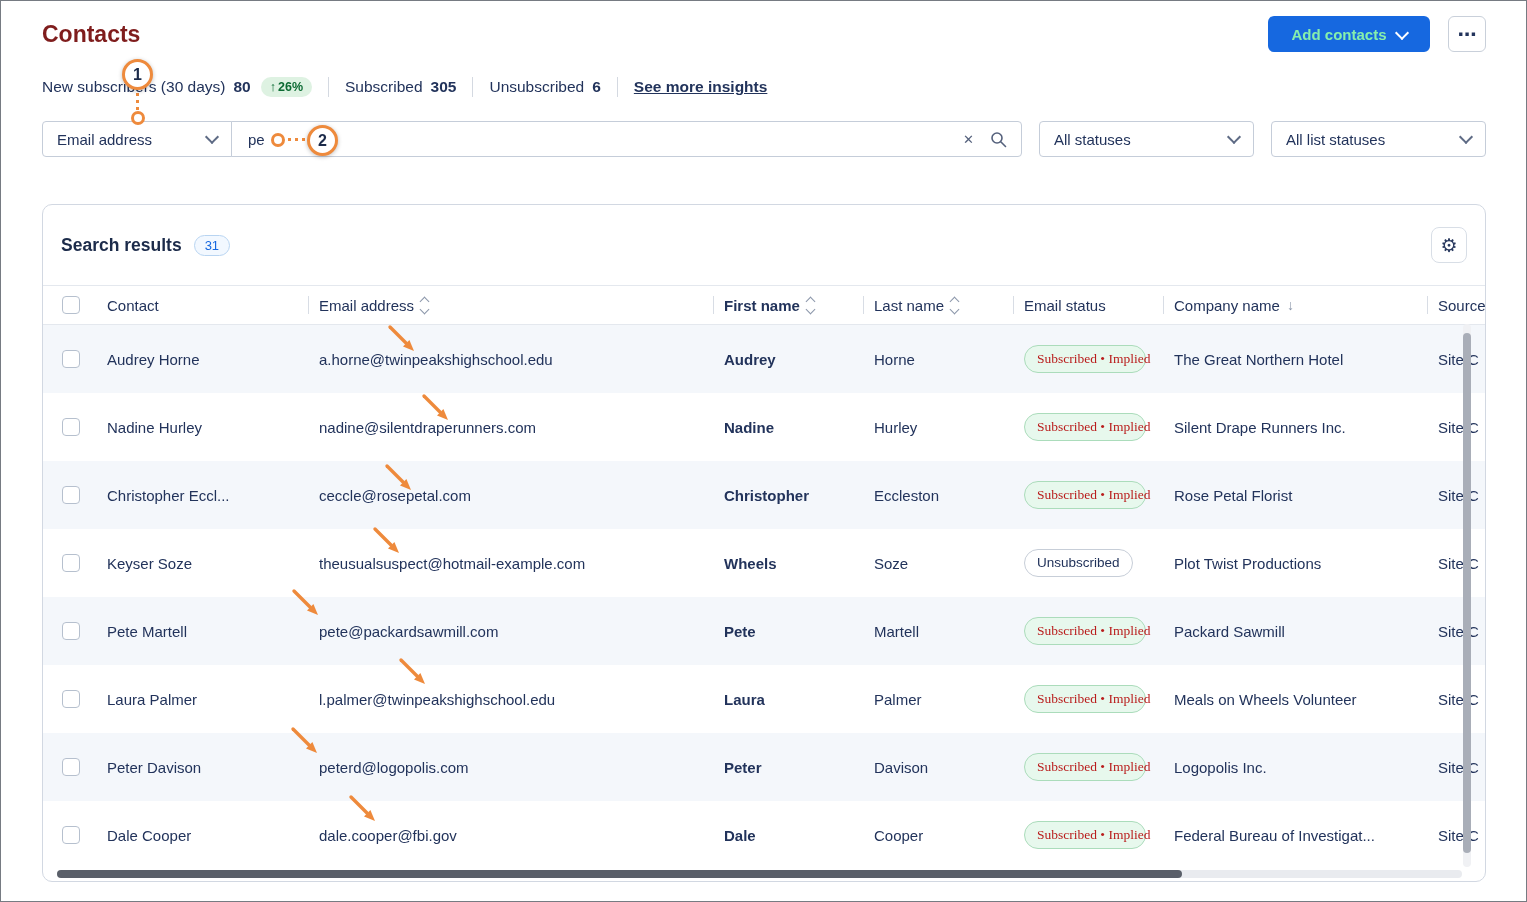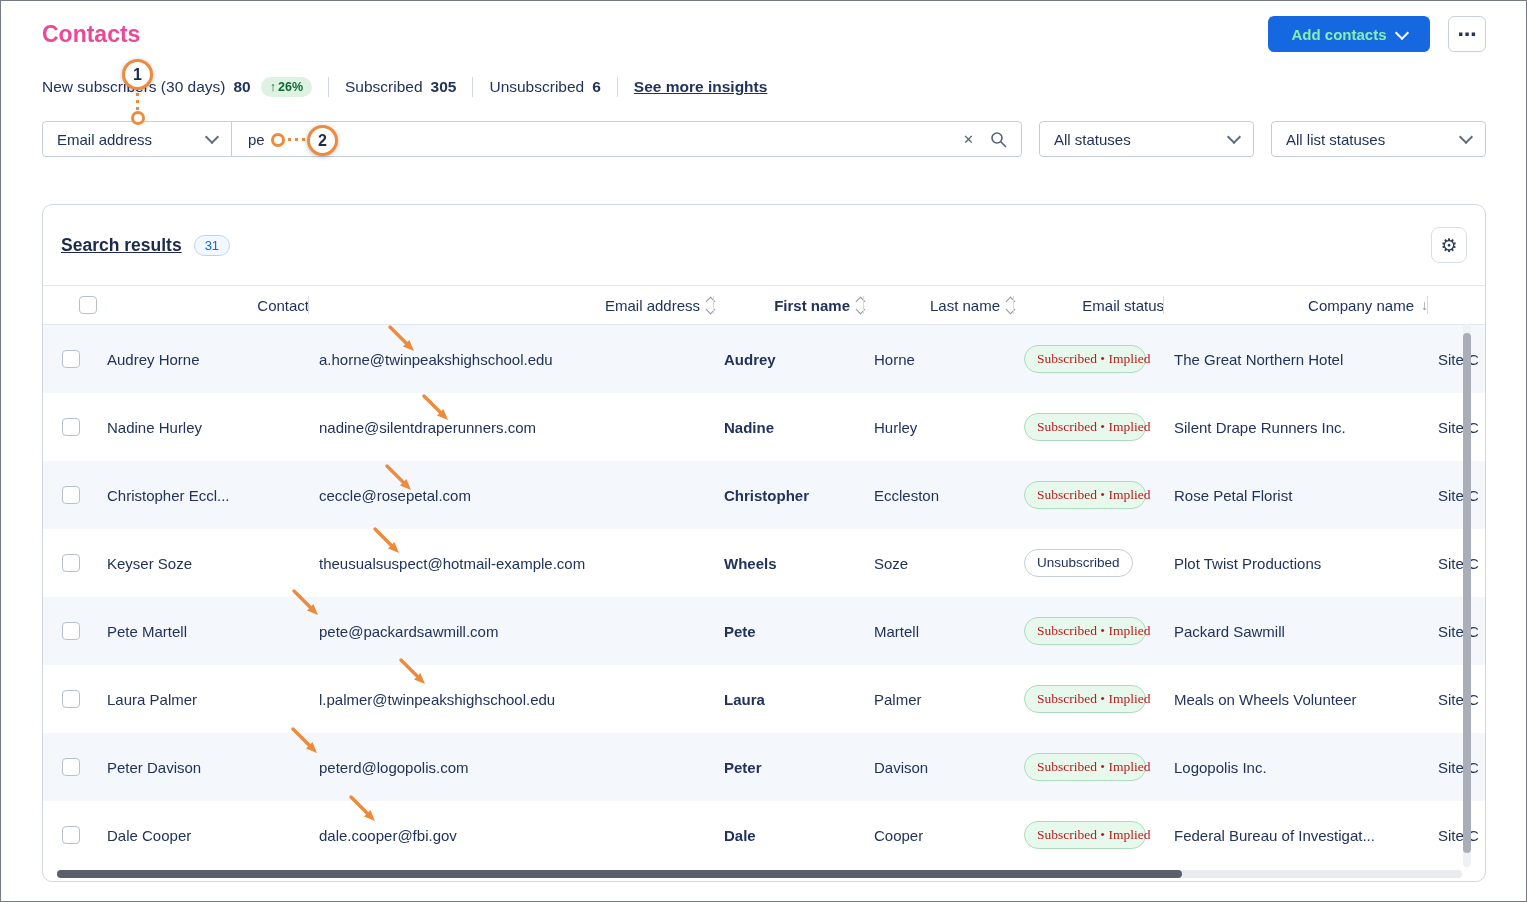--- a/index.html
+++ b/index.html
@@ -2,21 +2,21 @@
 <html><head>
 <meta charset="utf-8">
 <style>
   html,body{margin:0;padding:0;background:#fff;}
   .page{
     position:relative;width:1527px;height:902px;box-sizing:border-box;
     border:1px solid #767b82;background:#ffffff;overflow:hidden;
     font-family:"Liberation Sans","DejaVu Sans",sans-serif;color:#22335b;
   }
   
-  .page-title{position:absolute;left:41px;top:20px;font-size:23px;font-weight:bold;color:#ec4899;}
+  .page-title{position:absolute;left:41px;top:20px;font-size:23px;font-weight:bold;color:#7f1d1d;}
   .add-contacts-btn{
     position:absolute;left:1267px;top:15px;width:162px;height:36px;border:none;border-radius:6px;
     background:#1668e0;color:#86efac;font-size:15px;font-weight:bold;display:flex;align-items:center;
     justify-content:center;gap:10px;cursor:pointer;font-family:inherit;
   }
   .more-btn{
     position:absolute;left:1447px;top:15px;width:38px;height:36px;border:1px solid #c9d0da;border-radius:6px;
     background:#fff;color:#22335b;font-size:19px;font-weight:bold;display:flex;align-items:center;justify-content:center;
     cursor:pointer;font-family:inherit;line-height:1;
   }
@@ -45,33 +45,33 @@
     border-radius:0 4px 4px 0;background:#fff;display:flex;align-items:center;padding:0 14px;gap:16px;
   }
   .search-input{flex:1;border:none;outline:none;font-size:15px;color:#22335b;font-family:inherit;background:transparent;}
   .clear-icon{color:#55617c;font-size:13px;cursor:pointer;line-height:1;}
   
   .card{
     position:absolute;left:41px;top:203px;width:1444px;height:678px;box-sizing:border-box;
     border:1px solid #d2d8e2;border-radius:10px;background:#fff;overflow:hidden;
   }
   .card-head{display:flex;align-items:center;height:80px;padding:0 18px;box-sizing:border-box;}
-  .card-title{font-size:17.5px;font-weight:bold;color:#1c2b4a;text-decoration:underline;}
+  .card-title{font-size:17.5px;font-weight:bold;color:#1c2b4a;}
   .count-badge{
     margin-left:12px;border:1px solid #b8d4f1;background:#f2f8ff;color:#1668e0;border-radius:12px;
     padding:2px 10px;font-size:13px;
   }
   .gear-btn{
     margin-left:auto;width:36px;height:36px;border:1px solid #d8dee6;border-radius:8px;background:#fff;
     display:flex;align-items:center;justify-content:center;cursor:pointer;font-family:inherit;
   }
   .gear-glyph{font-size:19px;color:#2a3a5f;line-height:1;}
   .tablewrap{width:1535px;}
   .thead{display:flex;align-items:center;height:38px;border-top:1px solid #e4e8ee;border-bottom:1px solid #e4e8ee;font-size:15px;color:#22335b;}
-  .th{display:flex;align-items:center;gap:7px;box-sizing:border-box;padding-left:10px;position:relative;height:100%;justify-content:flex-end;}
+  .th{display:flex;align-items:center;gap:7px;box-sizing:border-box;padding-left:10px;position:relative;height:100%;}
   .th.sep::after{content:"";position:absolute;right:0;top:10px;width:1px;height:18px;background:#d8dde5;}
   .sort-both{display:flex;flex-direction:column;align-items:center;gap:1px;}
   .chev-up{width:6px;height:6px;border-left:1.5px solid #8b96aa;border-top:1.5px solid #8b96aa;transform:rotate(45deg);}
   .chev-down{width:6px;height:6px;border-right:1.5px solid #8b96aa;border-bottom:1.5px solid #8b96aa;transform:rotate(45deg);}
   .sort-desc{color:#8b96aa;font-size:14px;line-height:1;}
   .tbody{font-size:15px;}
   .tr{display:flex;align-items:center;height:68px;}
   .tr.striped{background:#f4f7fb;}
   .td{box-sizing:border-box;padding-left:10px;white-space:nowrap;overflow:hidden;}
   .cw-check{width:54px;padding-left:0;display:flex;align-items:center;}

